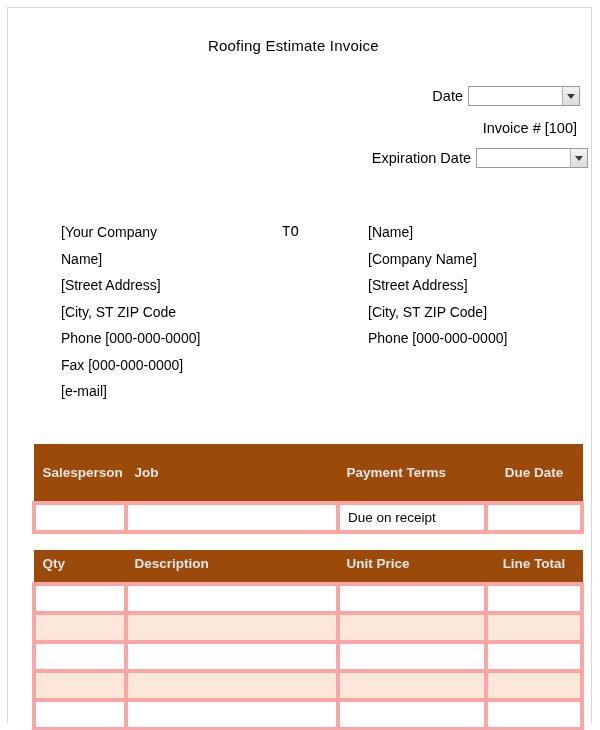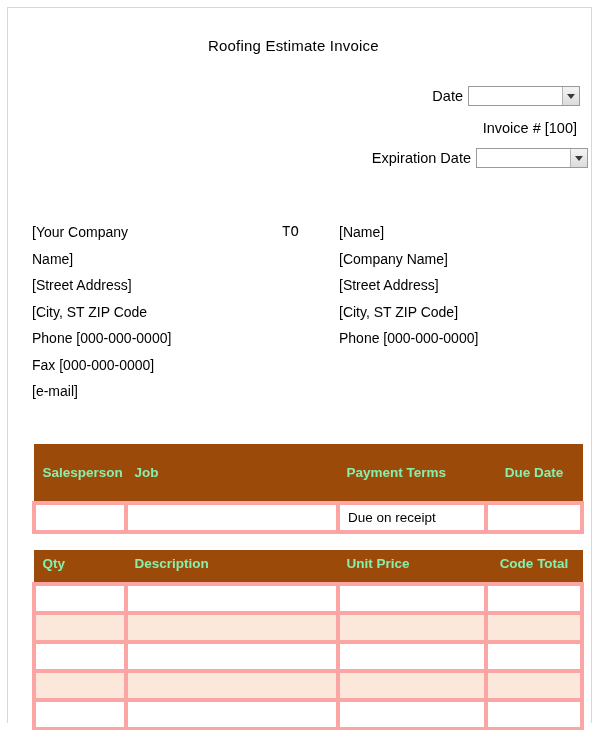--- a/index.html
+++ b/index.html
@@ -101,20 +101,21 @@
     text-align: right;
     font-size: 14.5px;
     white-space: nowrap;
   }
 
   
   .addr {
     position: absolute;
     font-size: 14px;
     line-height: 26.5px;
+    margin-left: 29px;
   }
   #addr-from {
     left: 32px;
     top: 219px;
     width: 140px;
   }
   #to-label {
     position: absolute;
     left: 282px;
     top: 219px;
@@ -136,21 +137,21 @@
     width: 548px;
     border-collapse: collapse;
     table-layout: fixed;
     font-size: 13.5px;
   }
   #table-job  { top: 444px; }
   #table-line { top: 550px; }
 
   .inv-table th {
     background: #9C4A0A;
-    color: #86efac;
+    color: #e5e5e5;
     font-weight: bold;
     font-size: 13.5px;
     text-align: left;
     vertical-align: middle;
     padding: 6px 8px;
     border: 1px solid #9C4A0A;
     box-sizing: border-box;
   }
   .inv-table td {
     height: 29px;
@@ -251,21 +252,21 @@
       <col class="col-a">
         <col class="col-b">
         <col class="col-c">
         <col class="col-d">
     </colgroup>
     <thead>
       <tr>
         <th>Qty</th>
         <th>Description</th>
         <th>Unit Price</th>
-        <th class="right-ish">Code Total</th>
+        <th class="right-ish">Line Total</th>
       </tr>
     </thead>
     <tbody>
         <tr>
           <td></td>
           <td></td>
           <td></td>
           <td></td>
         </tr>
         <tr class="alt">

